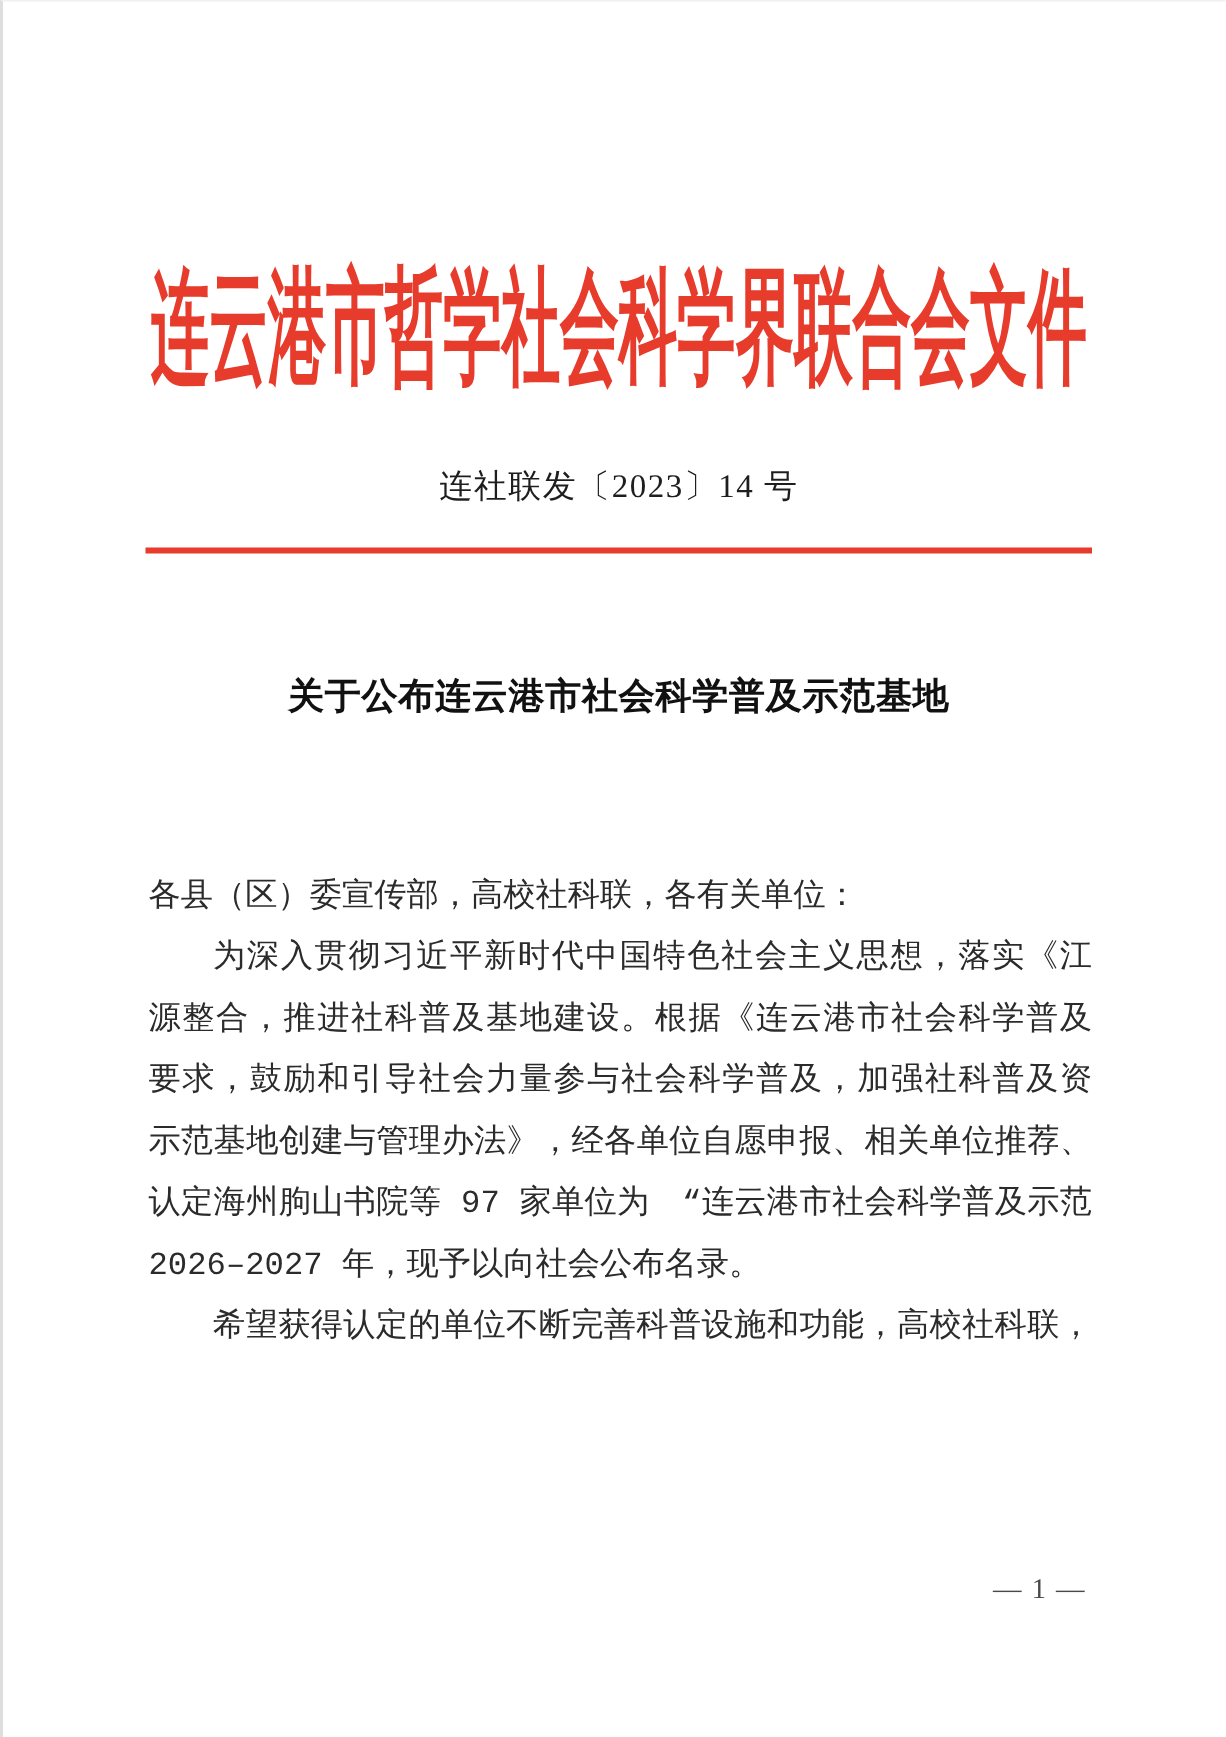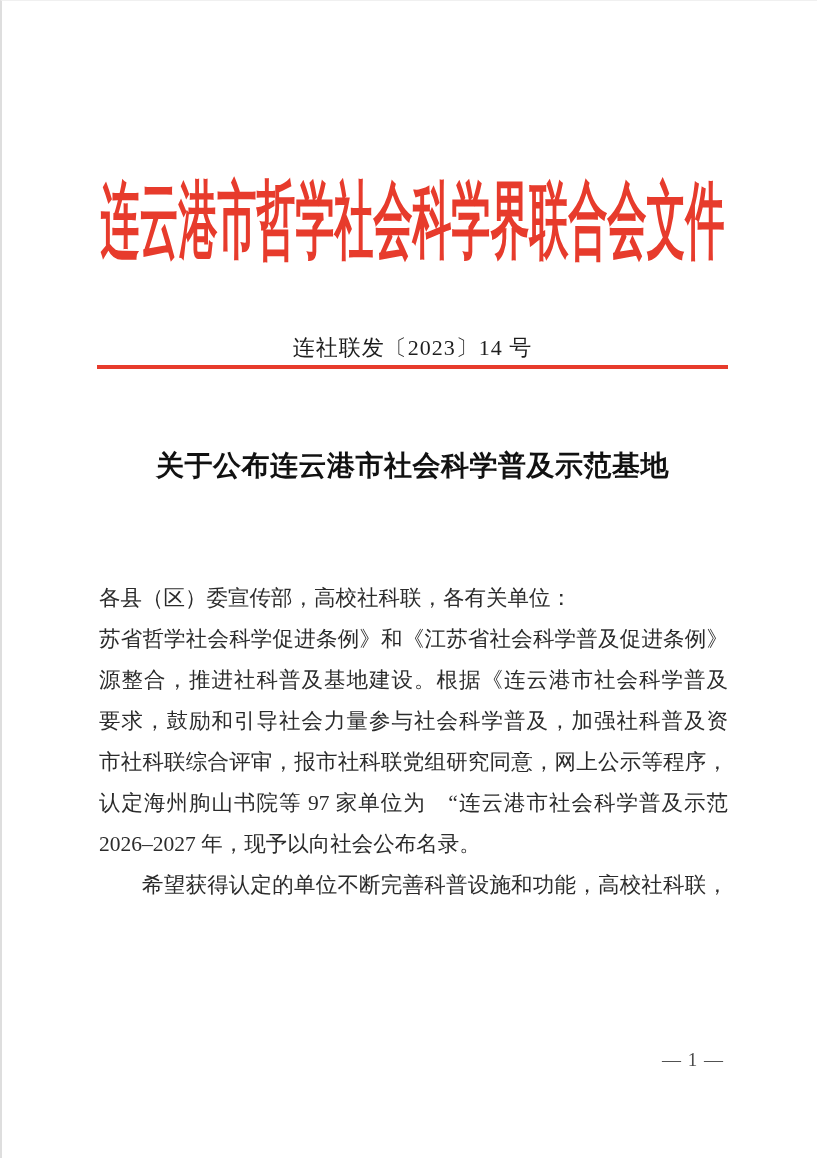--- a/index.html
+++ b/index.html
@@ -36,55 +36,56 @@
     line-height: 1;
     letter-spacing: 0px;
     color: var(--accent-red);
     transform: scaleY(2.15);
     transform-origin: center center;
     white-space: nowrap;
   }
   
   .doc-number {
     position: absolute;
-    top: 332px; left: 95px; width: 631px;
+    top: 308px; left: 95px; width: 631px;
     text-align: center;
     font-size: 22px;
     line-height: 30px;
     color: var(--text-black);
     letter-spacing: 1px;
   }
   
   .red-rule {
     position: absolute;
     top: 364px; left: 95px; width: 631px; height: 4px;
     background: var(--accent-red);
   }
   
   .title {
     position: absolute;
     top: 441px; left: 60px; width: 701px;
     text-align: center;
     font-weight: 700;
-    font-size: 28px;
+    font-size: 24px;
     line-height: 47px;
     color: #111111;
     letter-spacing: 0.5px;
   }
   
   .body-block {
     position: absolute;
     top: 577px; left: 97px; width: 629px;
     font-size: 21.5px;
     color: var(--body-text);
   }
   .bline {
     height: 41px;
     line-height: 41px;
     white-space: nowrap;
+    font-family: Liberation Mono, monospace;
   }
   .bline.jfull {
     white-space: normal;
     text-align: justify;
     text-align-last: justify;
   }
   .bline.ind { padding-left: 43px; }
   
   .page-number {
     position: absolute;
@@ -107,24 +108,24 @@
   <div class="doc-number">连社联发〔2023〕14 号</div>
 
   <div class="red-rule"></div>
 
   <div class="title">
     <div class="title-line">关于公布连云港市社会科学普及示范基地</div>
   </div>
 
   <div class="body-block">
     <div class="bline">各县（区）委宣传部，高校社科联，各有关单位：</div>
-    <div class="bline jfull">苏省哲学社会科学促进条例》和《江苏省社会科学普及促进条例》</div>
+    <div class="bline jfull ind">为深入贯彻习近平新时代中国特色社会主义思想，落实《江</div>
     <div class="bline jfull">源整合，推进社科普及基地建设。根据《连云港市社会科学普及</div>
     <div class="bline jfull">要求，鼓励和引导社会力量参与社会科学普及，加强社科普及资</div>
-    <div class="bline jfull">市社科联综合评审，报市社科联党组研究同意，网上公示等程序，</div>
+    <div class="bline jfull">示范基地创建与管理办法》，经各单位自愿申报、相关单位推荐、</div>
     <div class="bline jfull">认定海州朐山书院等 97 家单位为　“连云港市社会科学普及示范</div>
     <div class="bline">2026–2027 年，现予以向社会公布名录。</div>
     <div class="bline jfull ind">希望获得认定的单位不断完善科普设施和功能，高校社科联，</div>
   </div>
 
   <div class="page-number">— 1 —</div>
 
 </div>
 
 </body></html>

